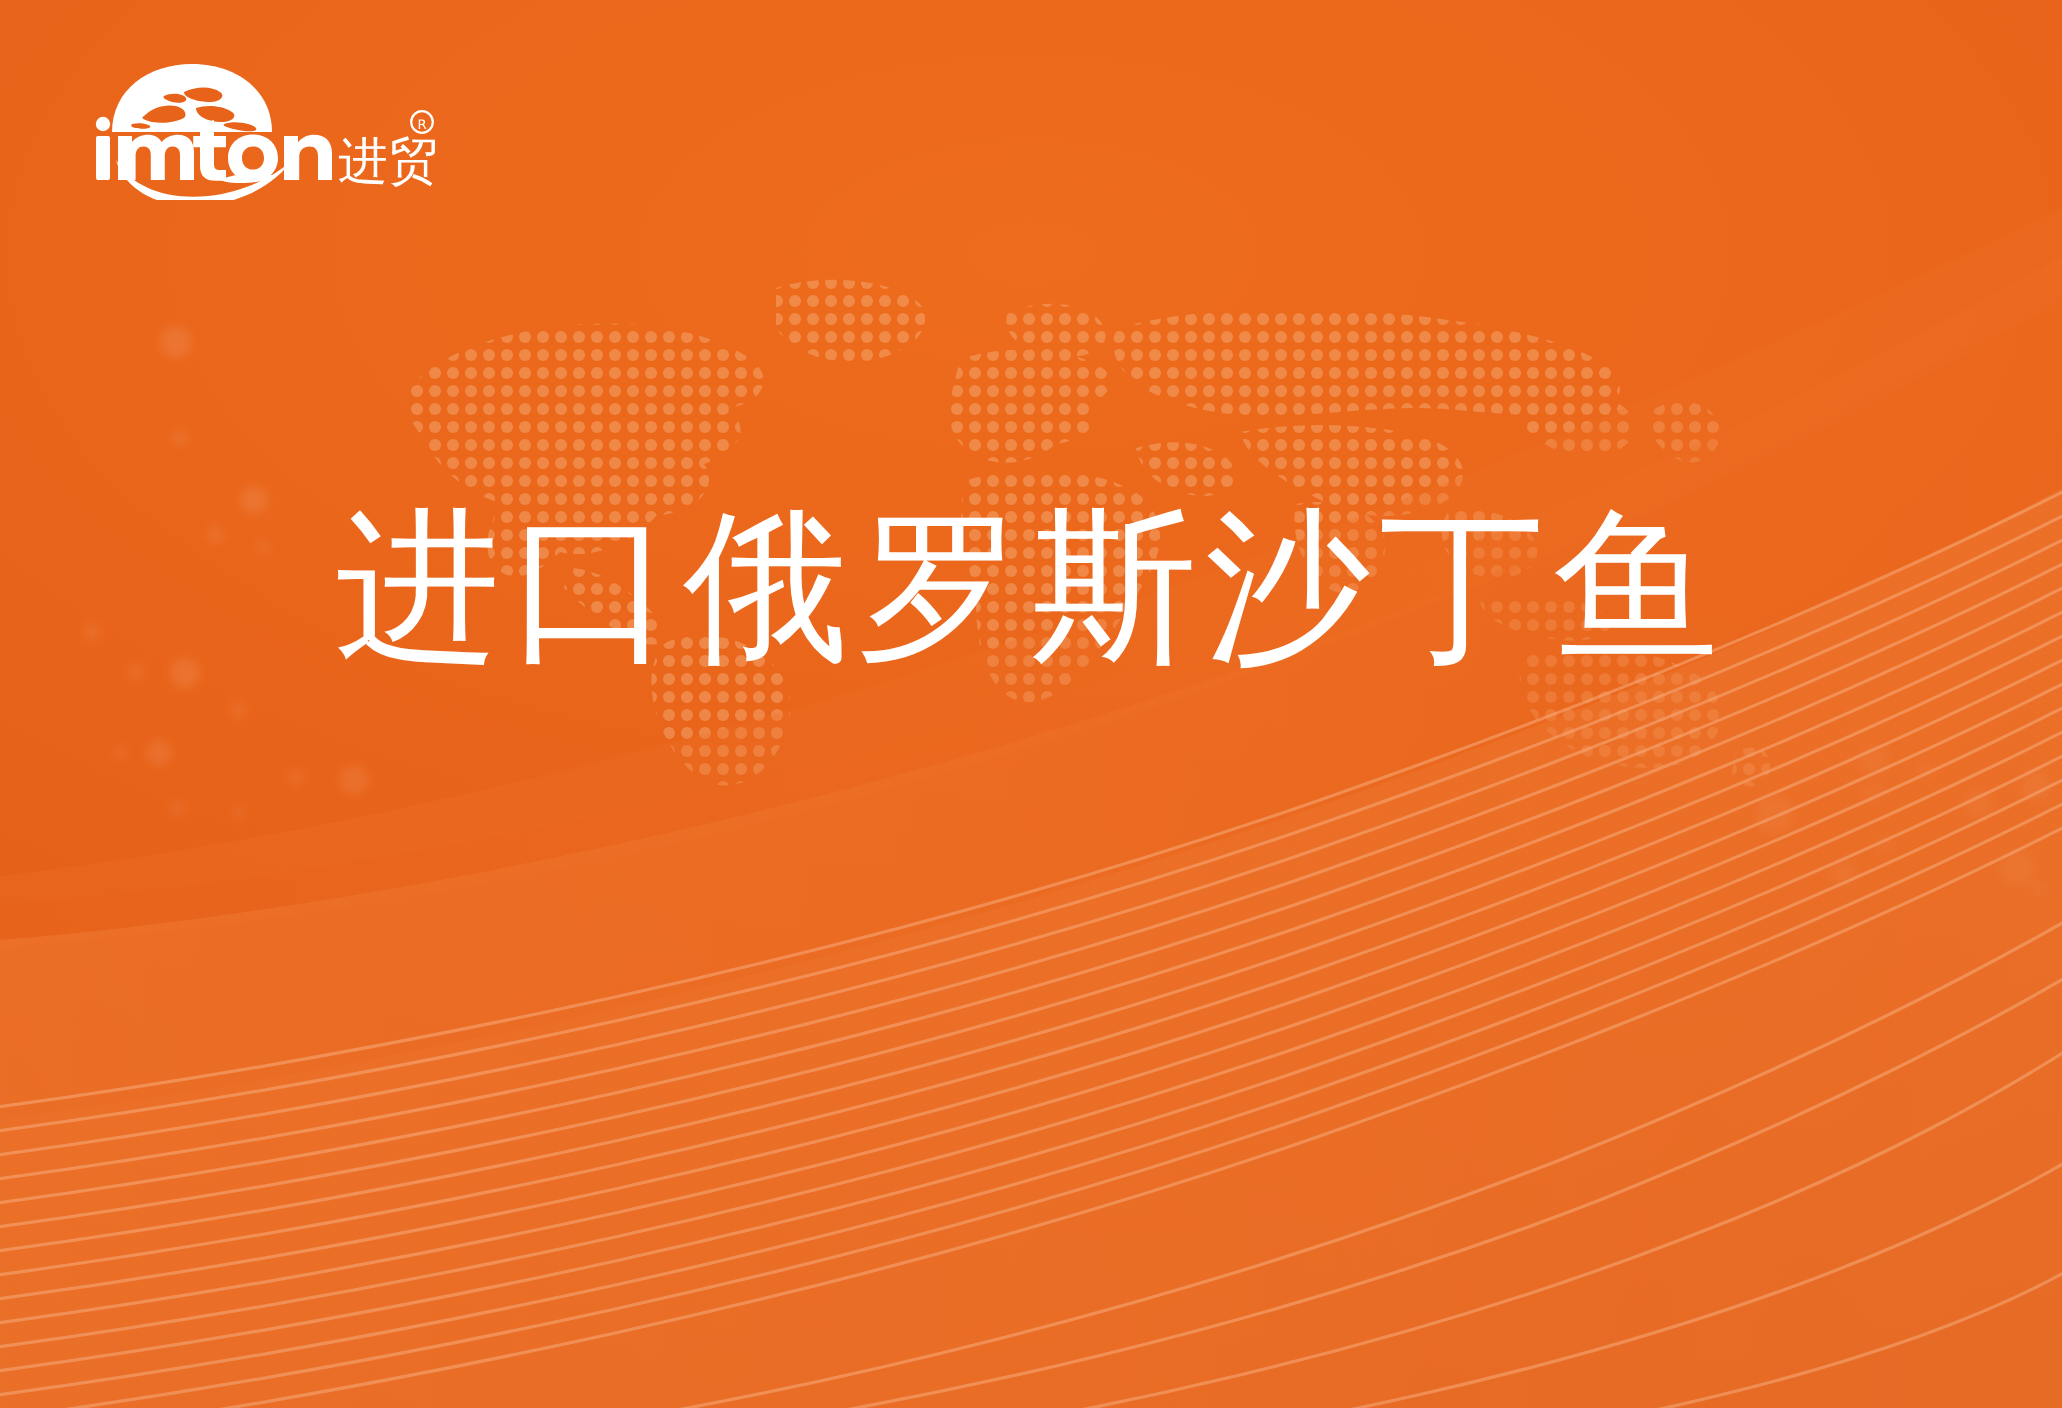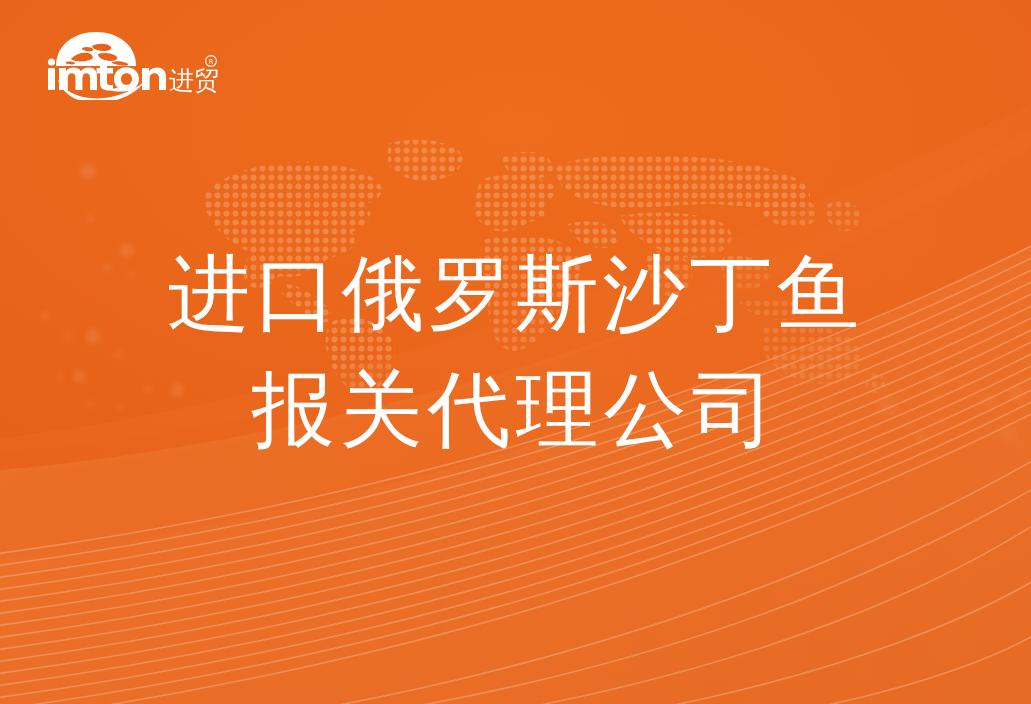--- a/index.html
+++ b/index.html
@@ -312,16 +312,15 @@
 
       <g>
         <circle cx="169" cy="33" r="5.4" fill="none" stroke="#ffffff" stroke-width="1.1"></circle>
         <text x="169" y="36.4" fill="#ffffff" text-anchor="middle" font-family="'DejaVu Sans','Liberation Sans',sans-serif" font-size="6.6">R</text>
       </g>
     </svg>
   </div>
 
   <div class="headline">
     <span class="headline-line l1">进口俄罗斯沙丁鱼</span>
-    <span class="headline-line l2">报关代理公司</span>
   </div>
 
 </div>
 
 </body></html>

